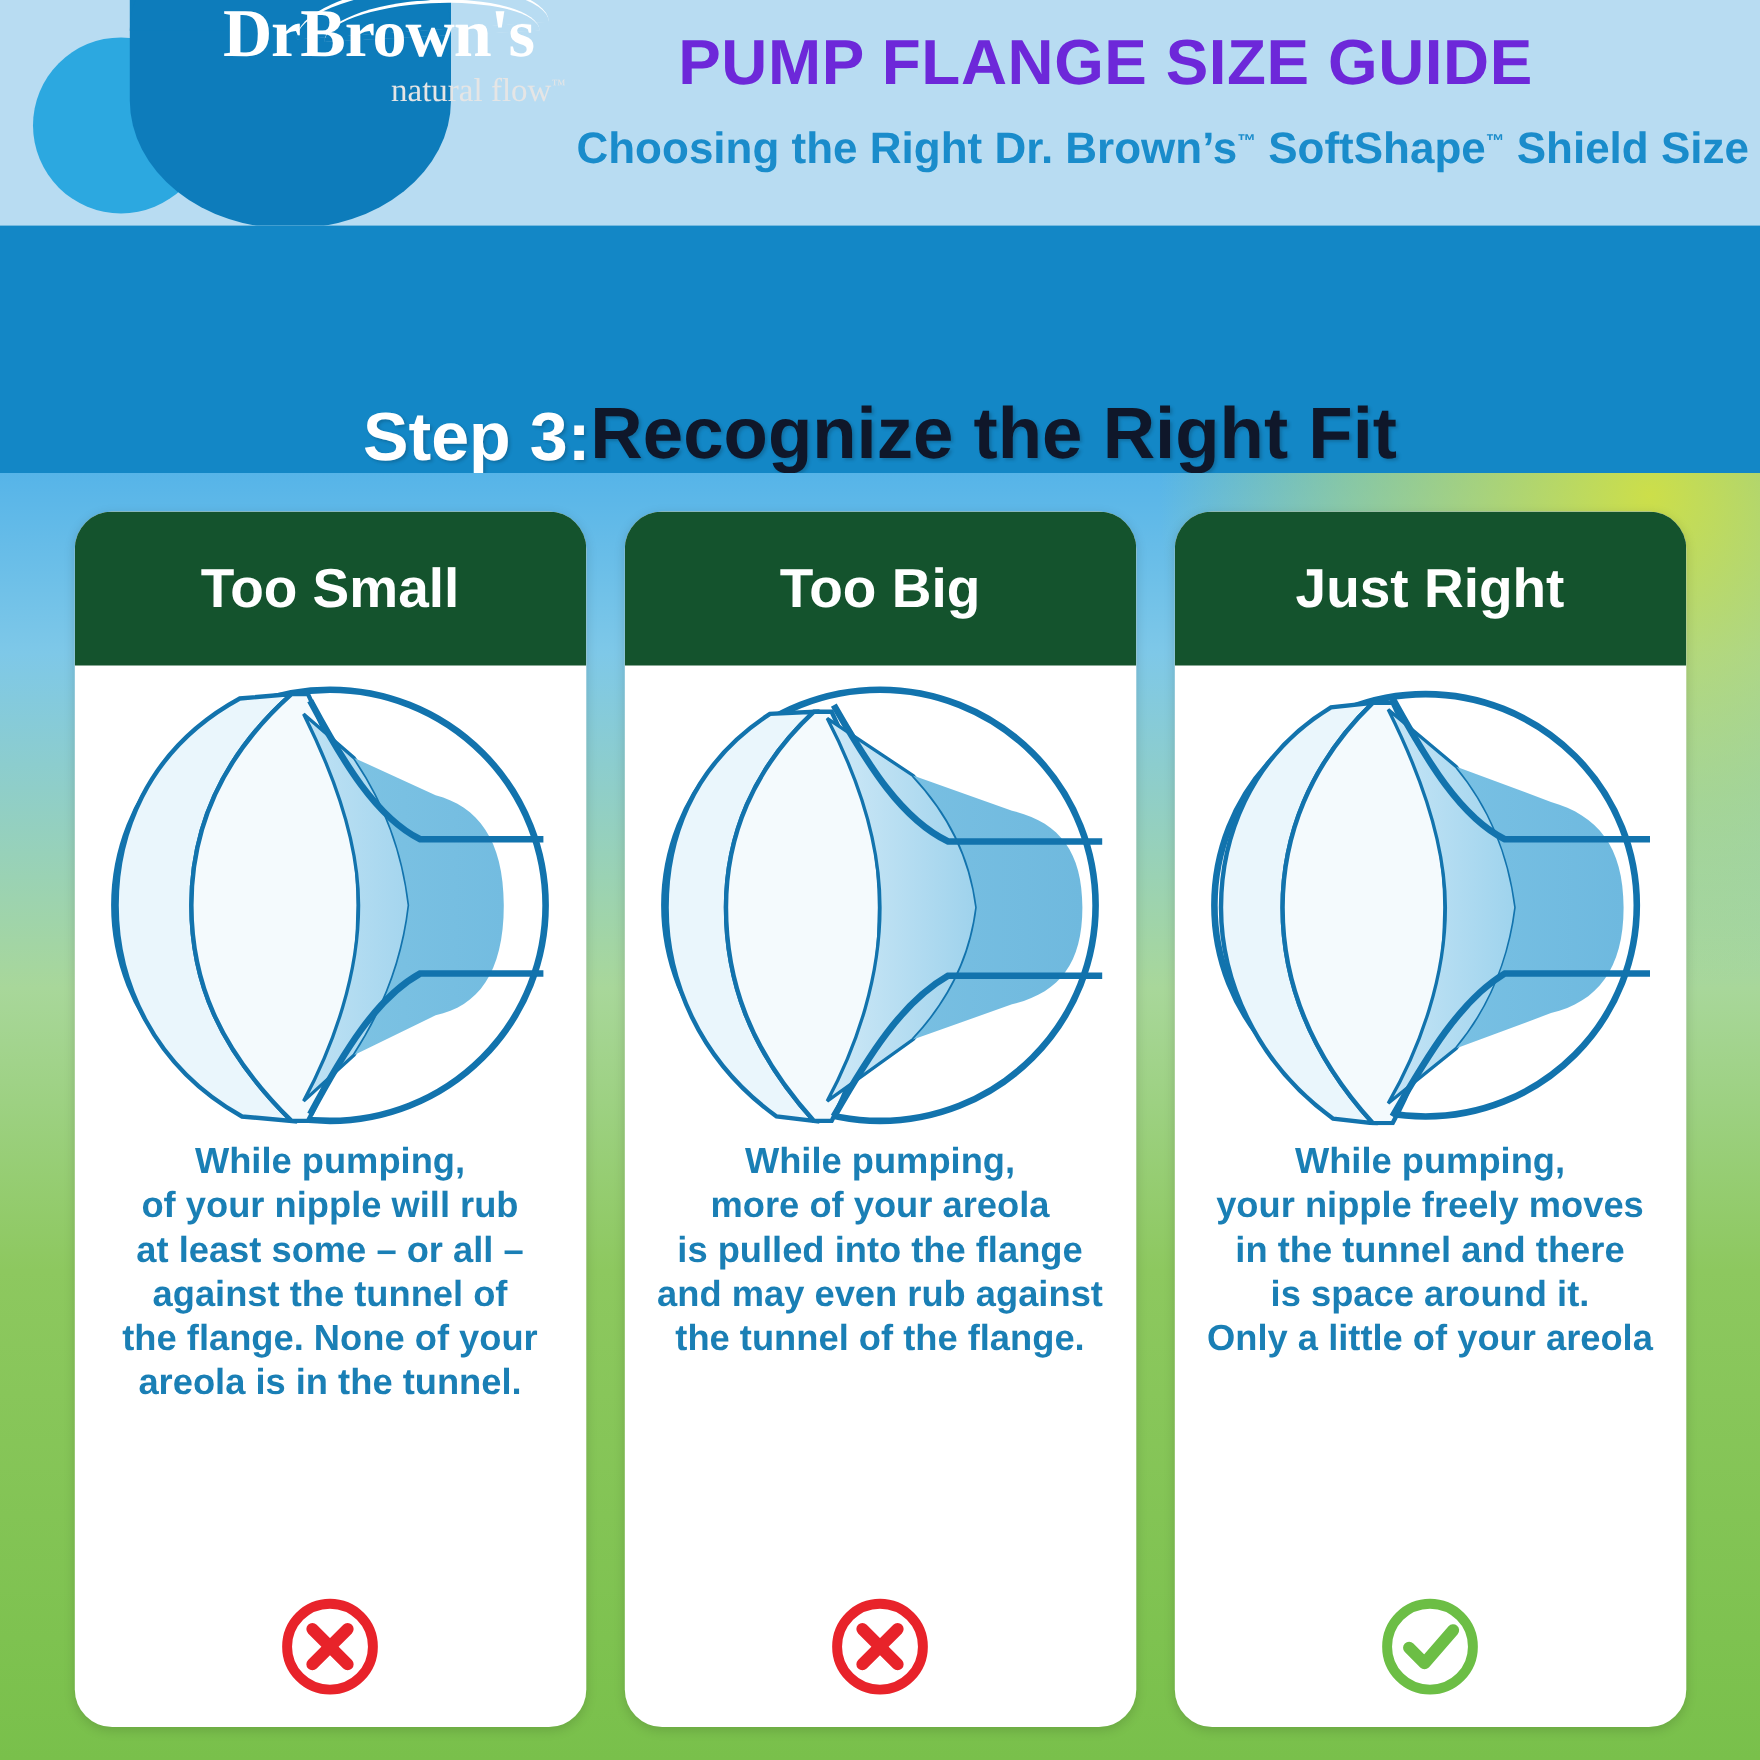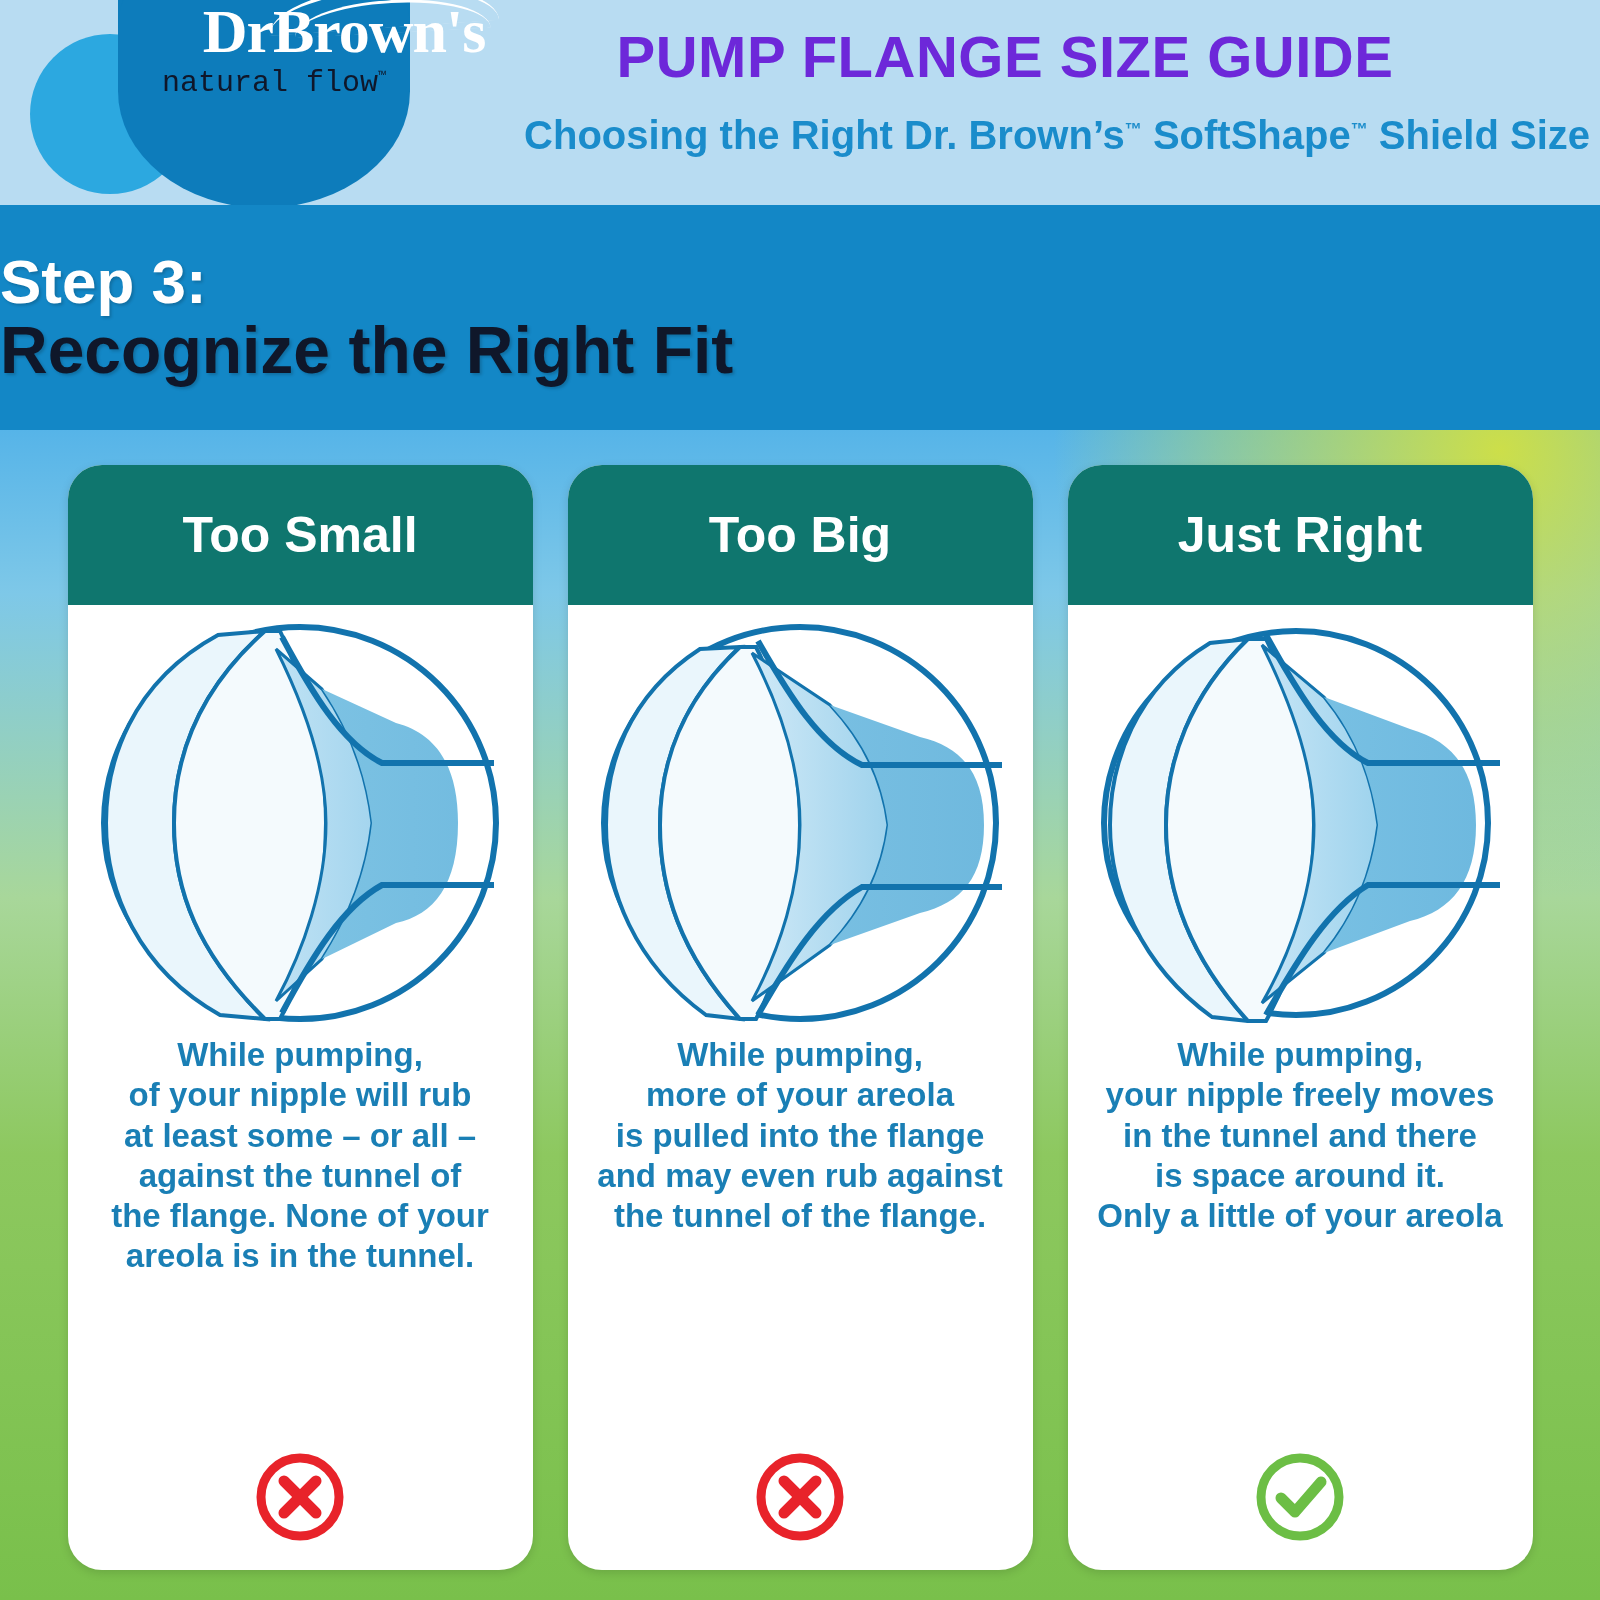--- a/index.html
+++ b/index.html
@@ -89,23 +89,23 @@
     height: 30px;
     border-top: 3px solid #ffffff;
     border-radius: 50% 50% 0 0 / 100% 100% 0 0;
     transform: rotate(-3deg);
   }
   .logo-tagline {
     position: absolute;
     left: 44px;
     top: 118px;
     width: 352px;
-    text-align: left;
-    color: #0f172a;
-    font-family: Liberation Mono, monospace;
+    text-align: right;
+    color: #e5e5e5;
+    font-family: Liberation Serif, serif;
     font-size: 30px;
     font-weight: normal;
     white-space: nowrap;
   }
   .logo-tagline sup {
     font-size: 13px;
     vertical-align: super;
   }
 
   .header-title {
@@ -139,22 +139,22 @@
   }
 
   
   .step-band {
     position: absolute;
     left: 0; top: 205px;
     width: 1600px;
     height: 225px;
     background: #1387c6;
     display: flex;
-    flex-direction: column;
-    align-items: flex-start;
+    flex-direction: row;
+    align-items: flex-end;
     justify-content: center;
   }
   .step-line1 {
     color: #ffffff;
     font-size: 62px;
     font-weight: bold;
     line-height: 1.05;
     text-shadow: 2px 2px 3px rgba(0,0,0,0.18);
   }
   .step-line2 {
@@ -190,21 +190,21 @@
     width: 465px;
     border-radius: 34px;
     background: #ffffff;
     box-shadow: 0 3px 10px rgba(0,0,0,0.13);
     overflow: hidden;
     display: flex;
     flex-direction: column;
   }
   .card-header {
     height: 140px;
-    background: #0f766e;
+    background: #14532d;
     display: flex;
     align-items: center;
     justify-content: center;
     flex: 0 0 auto;
   }
   .card-title {
     color: #ffffff;
     font-size: 50px;
     font-weight: bold;
     line-height: 1;

